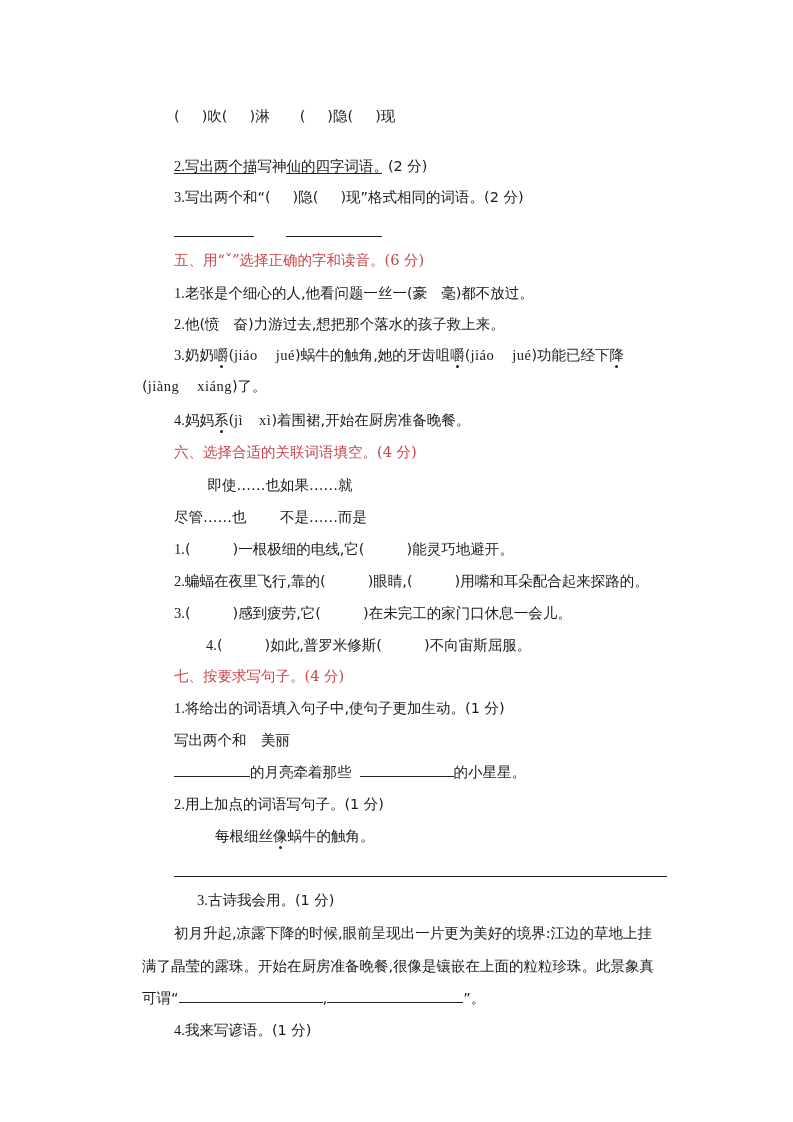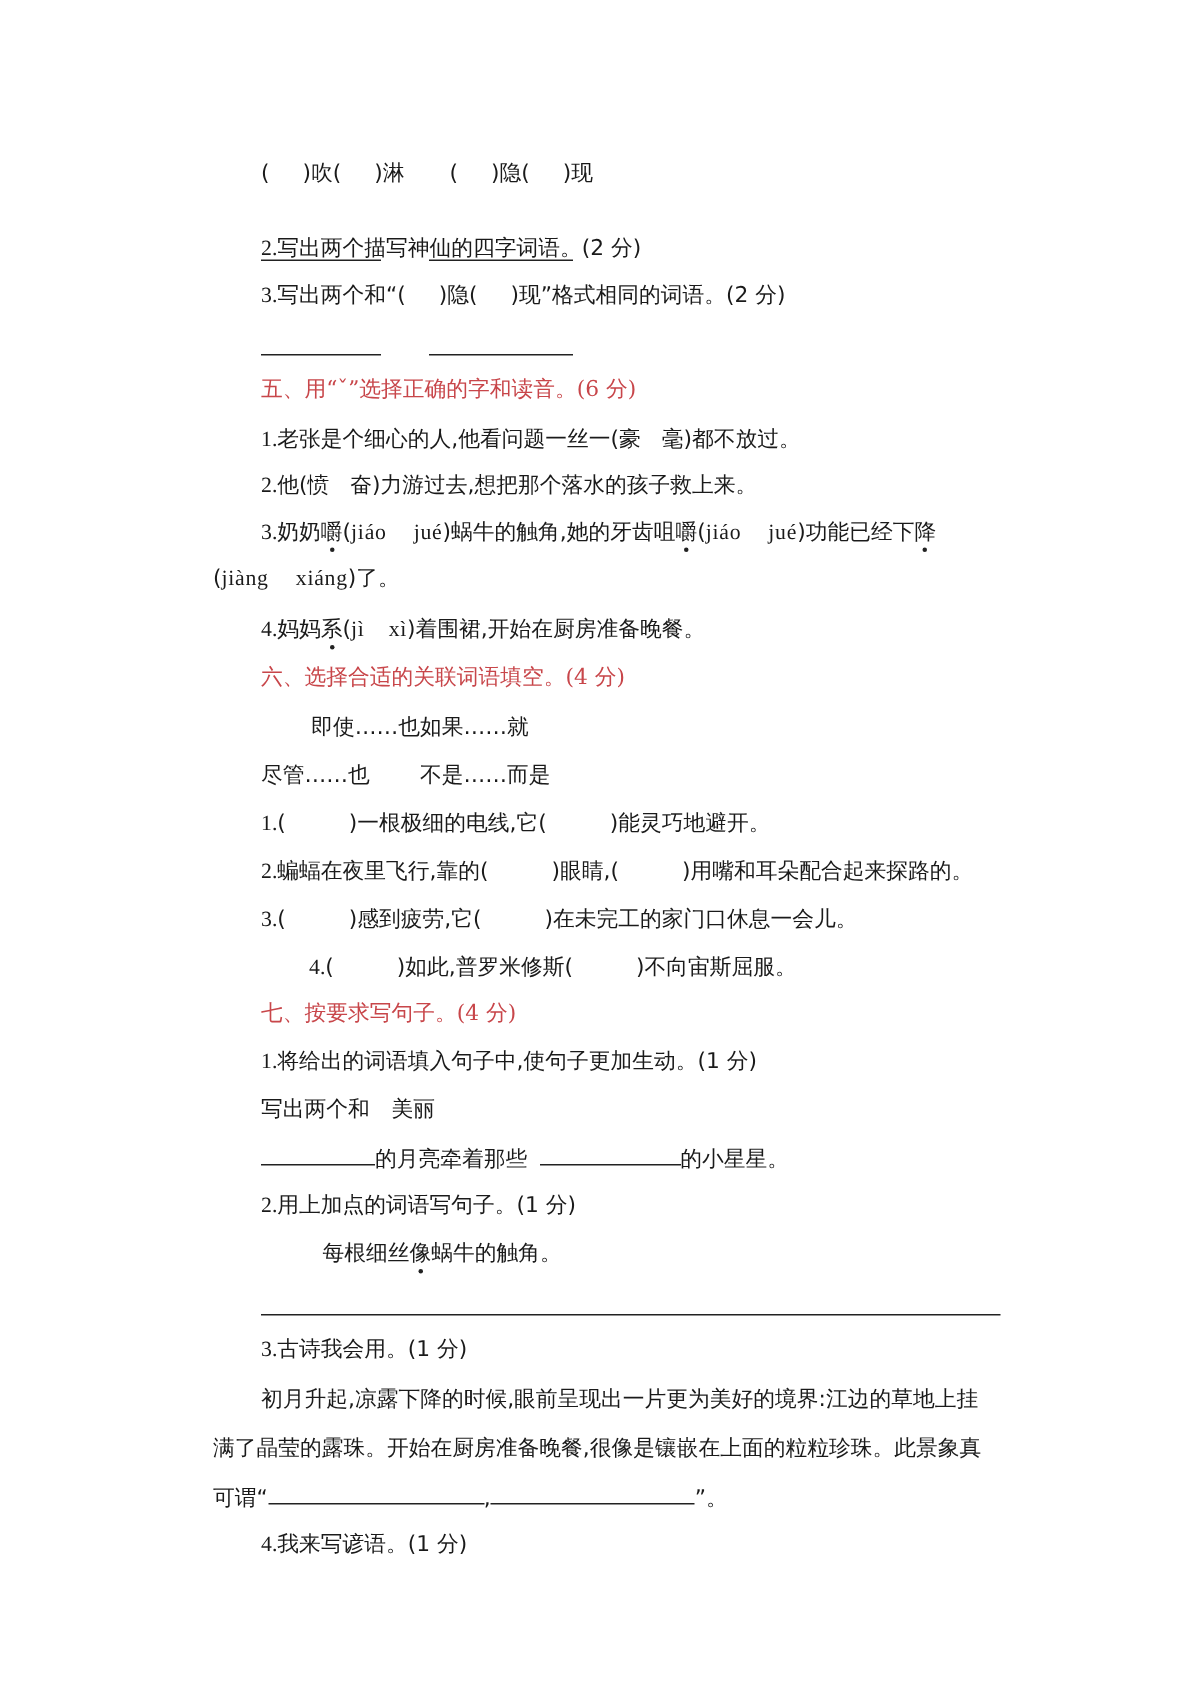--- a/index.html
+++ b/index.html
@@ -88,21 +88,21 @@
 </div>
 
 <div class="line" style="top:794px;">
   <span class="num">2.</span><span>用上加点的词语写句子。</span><span>(1 分)</span>
 </div>
 <div class="line" style="top:826px;margin-left:41px;">
   <span>每根细丝</span><span class="dot">像</span><span>蜗牛的触角。</span>
 </div>
 <div class="hr" style="left:174px; top:876px; width:493px;"></div>
 
-<div class="line" style="top:890px;">
+<div class="line" style="top:890px;margin-left:23px;">
   <span class="num">3.</span><span>古诗我会用。</span><span>(1 分)</span>
 </div>
 <div class="line" style="top:923px;">初月升起,凉露下降的时候,眼前呈现出一片更为美好的境界:江边的草地上挂</div>
 <div class="line" style="top:956px; left:142px;">满了晶莹的露珠。开始在厨房准备晚餐,很像是镶嵌在上面的粒粒珍珠。此景象真</div>
 <div class="line" style="top:988px; left:142px;text-align:right;">
   <span>可谓“</span><span class="blank" style="width:144px"></span><span>,</span><span class="blank" style="width:136px"></span><span>”。</span>
 </div>
 
 <div class="line" style="top:1020px;">
   <span class="num">4.</span><span>我来写谚语。</span><span>(1 分)</span>

